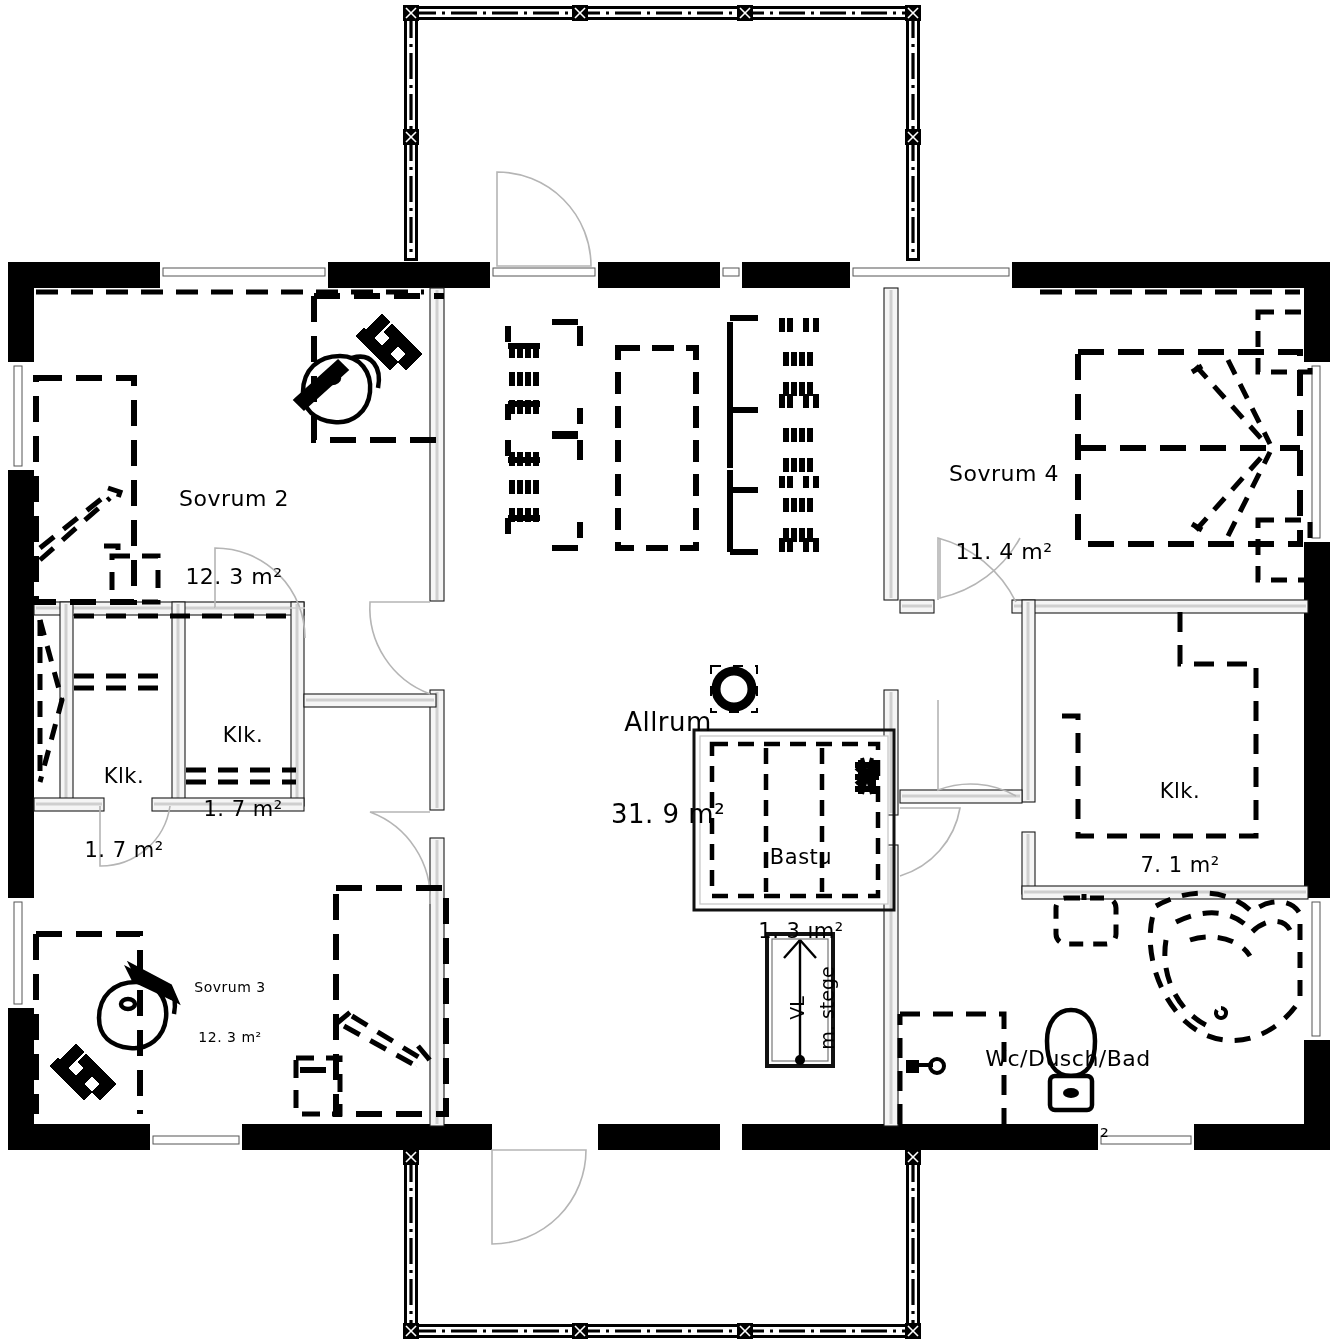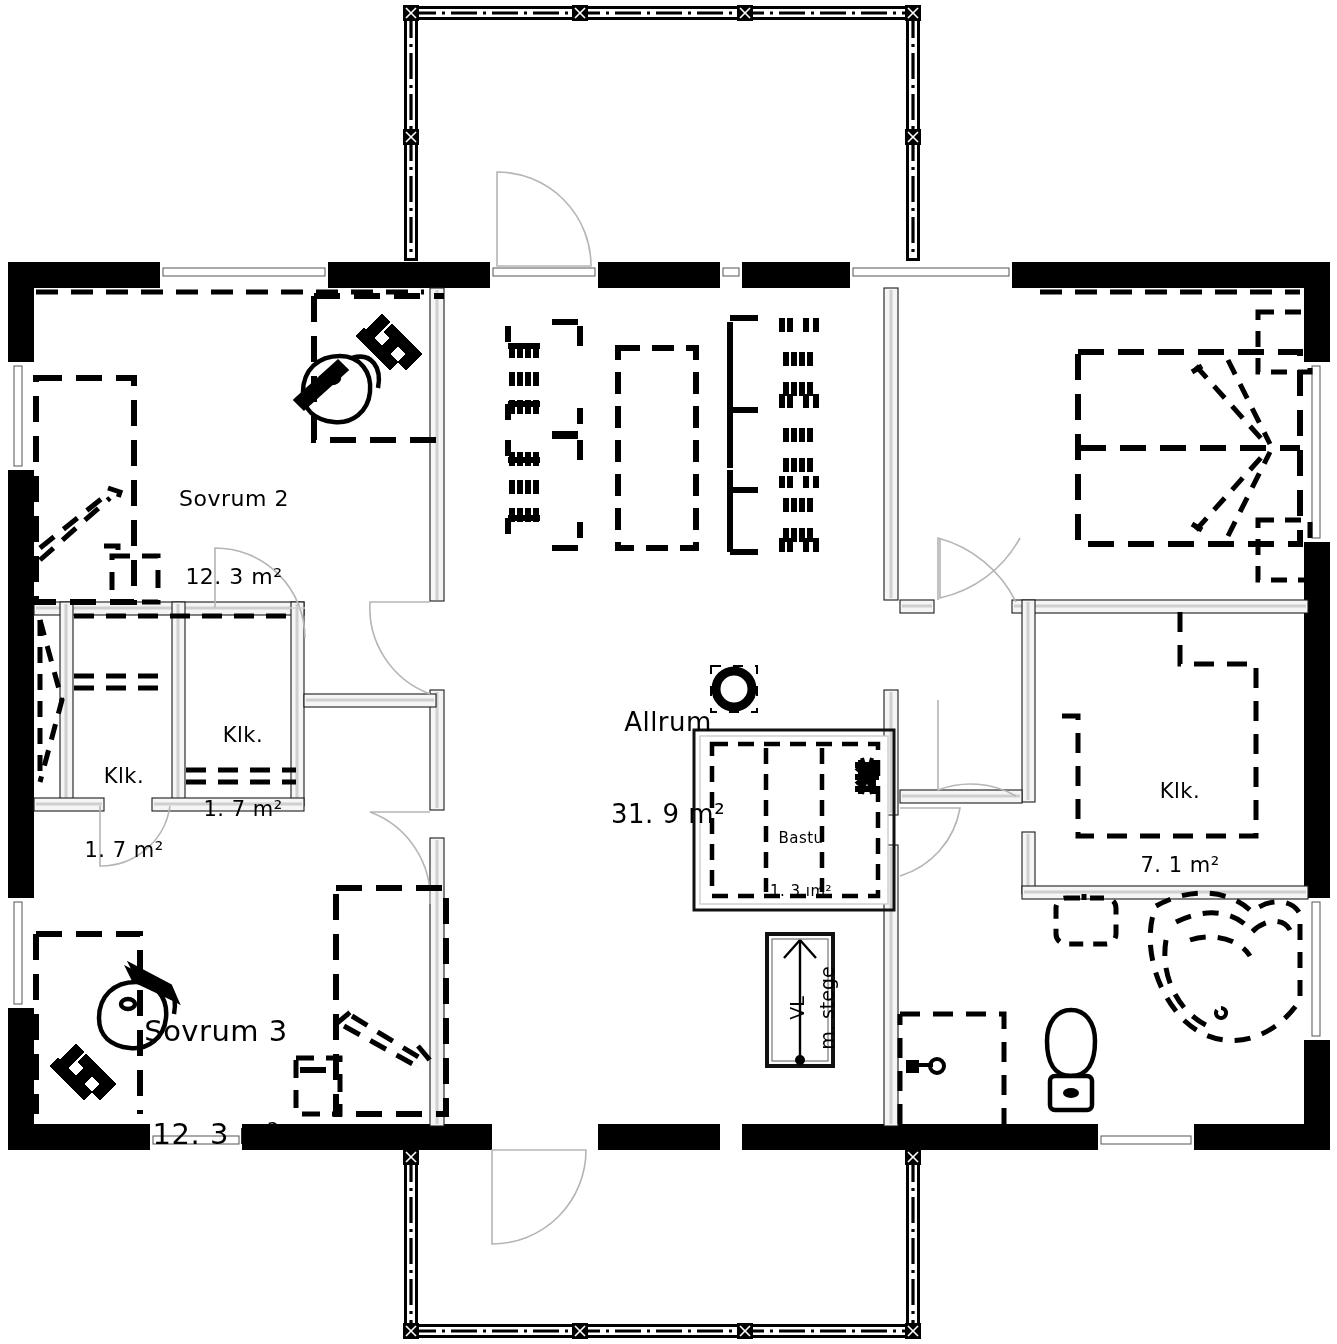--- a/index.html
+++ b/index.html
@@ -412,41 +412,49 @@
 <div class="lbl" style="left:54px;top:714px;width:140px;font-size:21px;">
   <span class="n">Klk.</span>
   <span class="a">1. 7 m²</span>
 </div>
 
 <div class="lbl" style="left:173px;top:673px;width:140px;font-size:21px;">
   <span class="n">Klk.</span>
   <span class="a">1. 7 m²</span>
 </div>
 
-<div class="lbl" style="left:136px;top:946px;width:160px;font-size:29px;">
+<div class="lbl" style="left:150px;top:946px;width:160px;font-size:14px;">
   <span class="n">Sovrum 3</span>
   <span class="a">12. 3 m²</span>
 </div>
 
 <div class="lbl" style="left:598px;top:646px;width:140px;font-size:26px;">
   <span class="n">Allrum</span>
   <span class="a">31. 9 m²</span>
 </div>
 
-<div class="lbl" style="left:731px;top:795px;width:140px;font-size:15px;">
+<div class="lbl" style="left:731px;top:795px;width:140px;font-size:21px;">
   <span class="n">Bastu</span>
   <span class="a">1. 3 ım²</span>
 </div>
 
+<div class="lbl" style="left:924px;top:409px;width:160px;font-size:22px;">
+  <span class="n">Sovrum 4</span>
+  <span class="a">11. 4 m²</span>
+</div>
 
 <div class="lbl" style="left:1110px;top:729px;width:140px;font-size:21px;">
   <span class="n">Klk.</span>
   <span class="a">7. 1 m²</span>
 </div>
 
+<div class="lbl" style="left:963px;top:994px;width:210px;font-size:22px;">
+  <span class="n">Wc/Dusch/Bad</span>
+  <span class="a">9. 1 m²</span>
+</div>
 
 <div class="rot" style="left:730px;top:992px;width:112px;font-size:19px;text-align:center;transform:rotate(-90deg);">
   <span>VL</span>
 </div>
 <div class="rot" style="left:760px;top:992px;width:112px;font-size:19px;text-align:center;transform:rotate(-90deg);">
   <span>m. stege</span>
 </div>
 
 </div>
 

